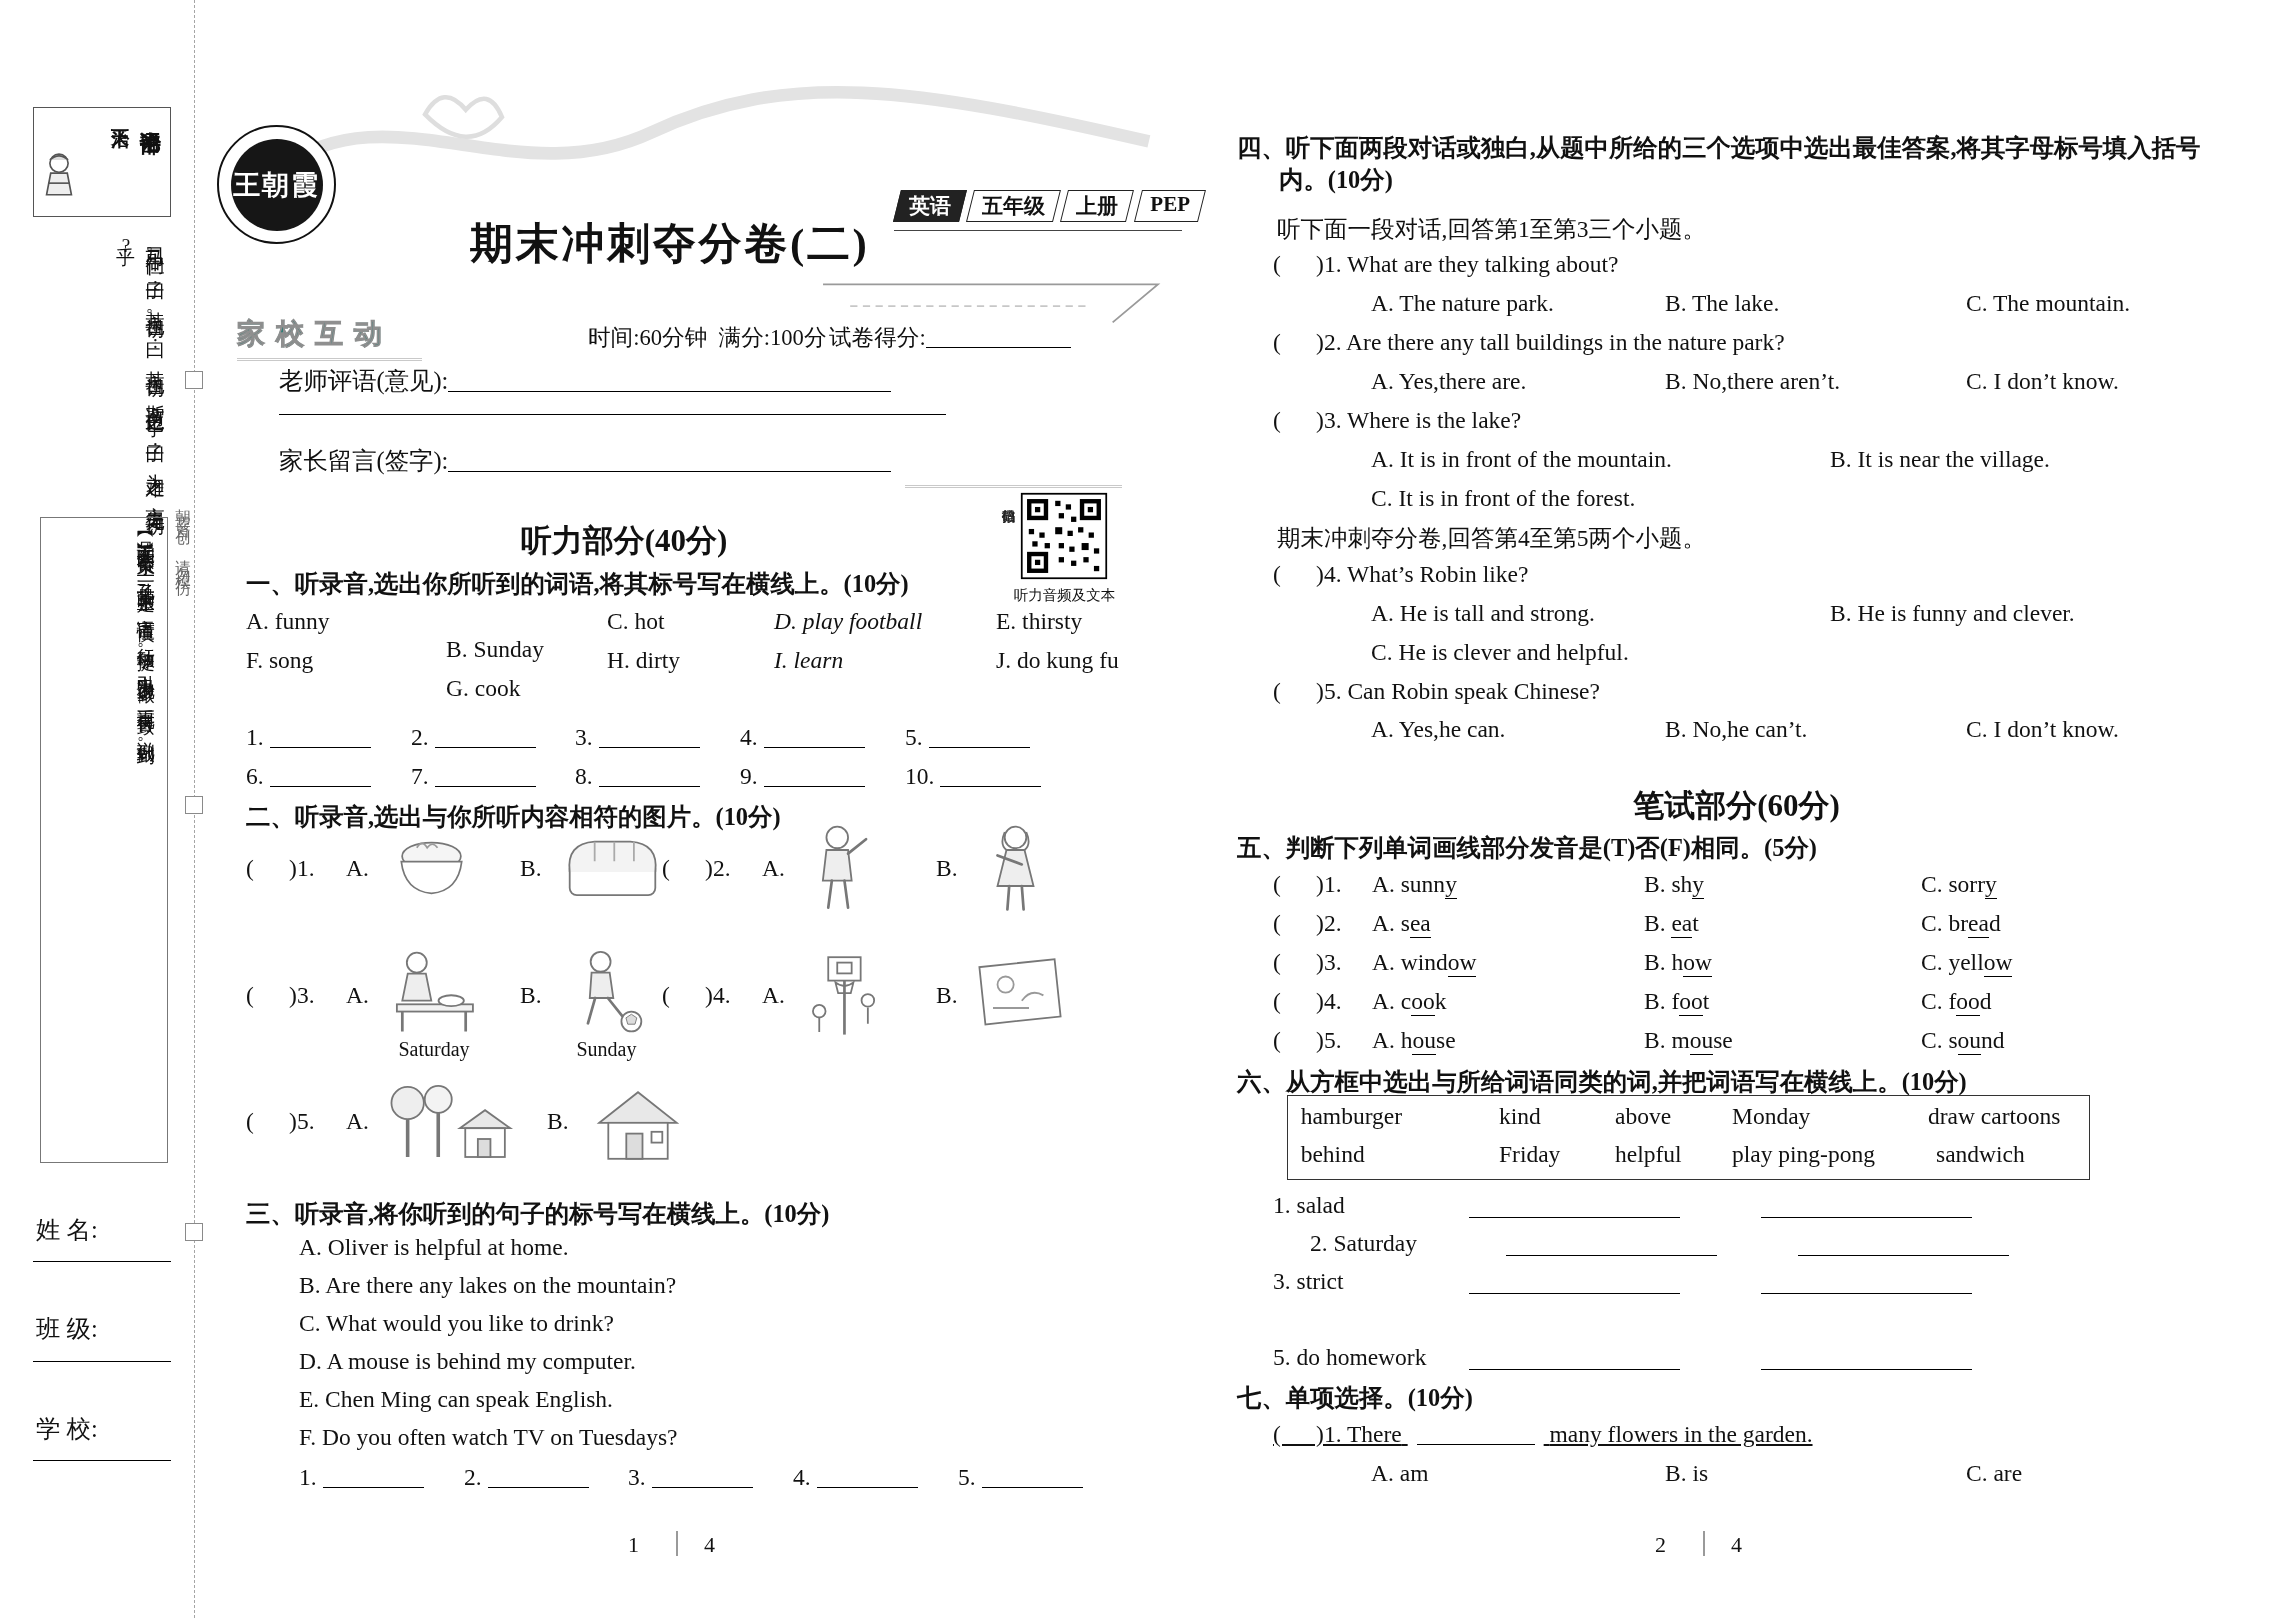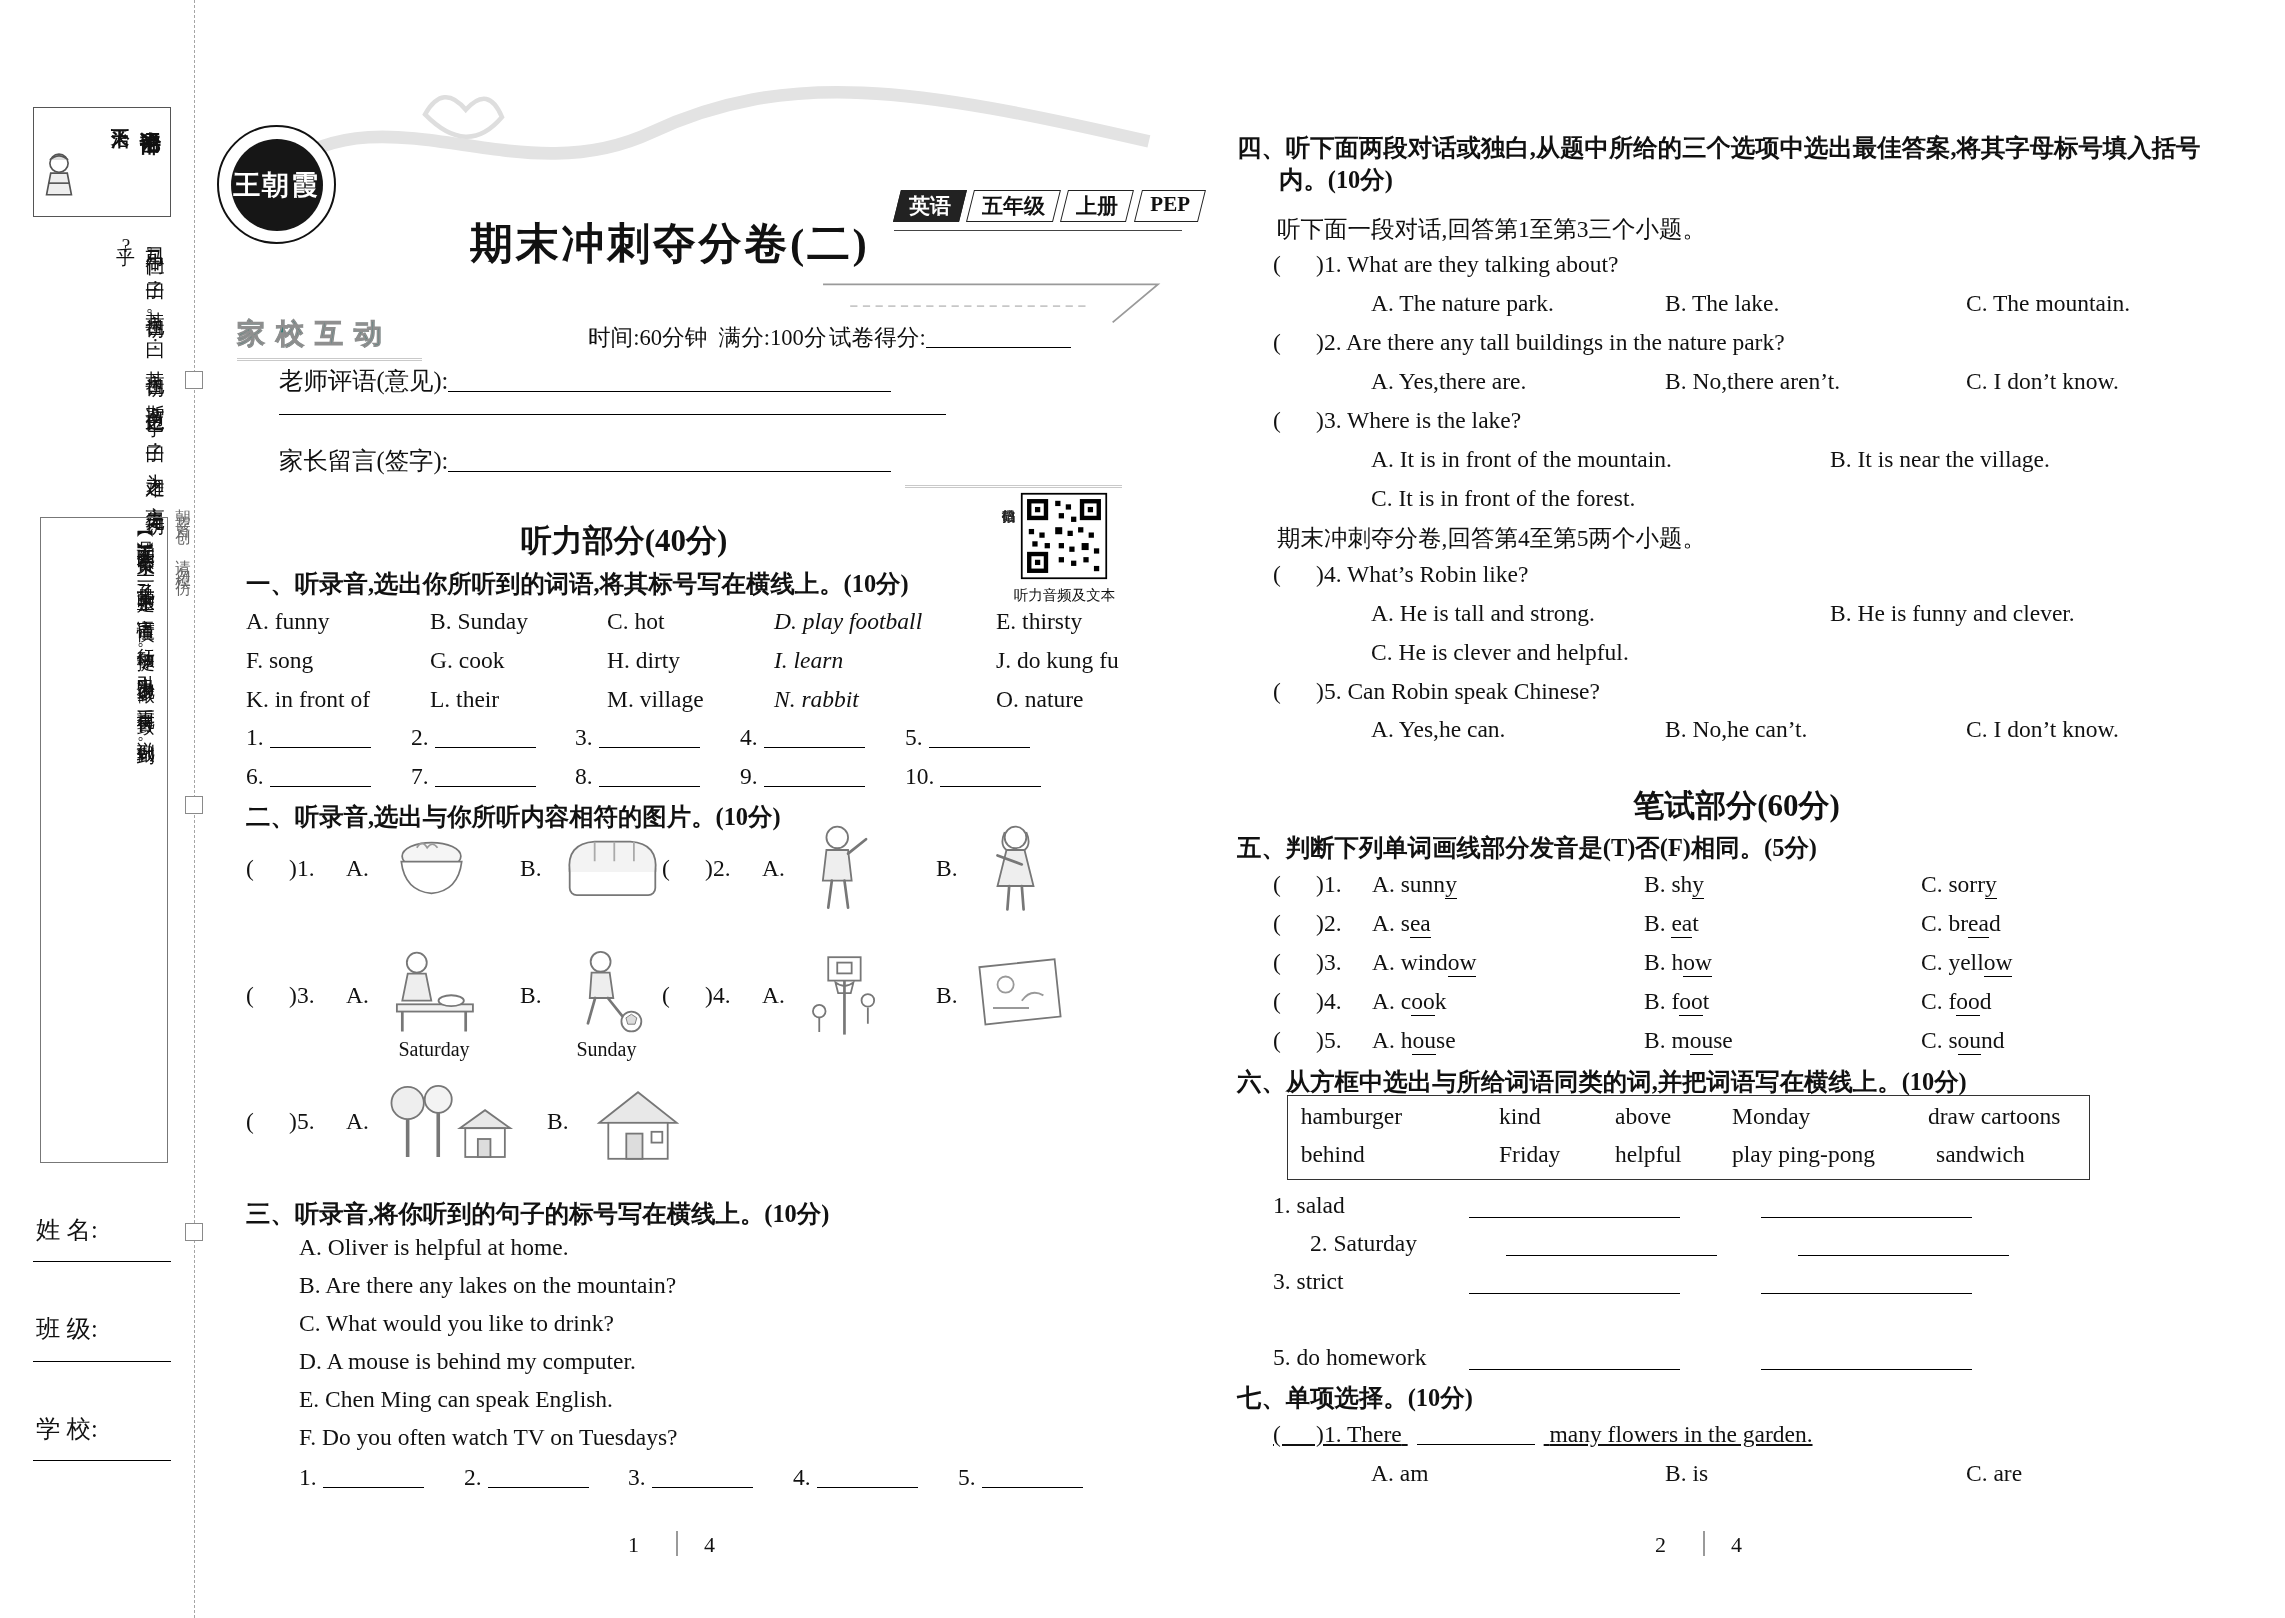--- a/index.html
+++ b/index.html
@@ -12,21 +12,21 @@
   .pt{font-size:24.4px;font-weight:bold;}
   .sh{font-size:31px;font-weight:bold;text-align:center;}
   .pre{white-space:pre;}
   .vtext{writing-mode:vertical-rl;text-orientation:upright;}
   .blank{display:inline-block;width:101px;height:23.5px;border-bottom:1.8px solid #000;vertical-align:-2.7px;}
   .hline{border-bottom:1.8px solid #000;height:0;}
   .dbl{border-bottom:3.6px double #c9c9c9;height:0;}
   .u{border-bottom:1.8px solid #000;padding-bottom:0.9px;}
   .orow{position:absolute;height:31px;width:995px;}
   .orow > span{position:absolute;white-space:pre;}
-  .o1{left:0;} .o2{left:184px;} .o3{left:361px;} .o4{left:528px;font-style:italic;} .o5{left:750px;}
+  .o1{left:0;} .o2{left:200px;margin-top:28px;} .o3{left:361px;} .o4{left:528px;font-style:italic;} .o5{left:750px;}
   .b1{left:0;} .b2{left:165px;} .b3{left:329px;} .b4{left:494px;} .b5{left:659px;}
   .r1{left:0;} .r2{left:294px;} .r3{left:595px;} .rB{left:459px;}
   .p5no{left:0;} .p5a{left:99px;} .p5b{left:371px;} .p5c{left:648px;}
   .tabbar{display:flex;gap:7.2px;}
   .tab{border:1.8px solid #222;padding:0.9px 11px;font-size:21px;font-weight:bold;
        transform:skewX(-14deg);background:#fff;}
   .tab.first{background:#222;color:#fff;}
   .tab > span{display:inline-block;transform:skewX(14deg);}
   .logo{width:119px;height:119px;border:2.7px solid #111;border-radius:50%;
         display:flex;align-items:center;justify-content:center;background:#fff;}
@@ -180,27 +180,20 @@
     <span class="o4">D. play football</span>
     <span class="o5">E. thirsty</span>
   </div>
   <div class="orow en" style="left:246px;top:647px;">
     <span class="o1">F. song</span>
     <span class="o2">G. cook</span>
     <span class="o3">H. dirty</span>
     <span class="o4">I. learn</span>
     <span class="o5">J. do kung fu</span>
   </div>
-  <div class="orow en" style="left:246px;top:686px;">
-    <span class="o1">K. in front of</span>
-    <span class="o2">L. their</span>
-    <span class="o3">M. village</span>
-    <span class="o4">N. rabbit</span>
-    <span class="o5">O. nature</span>
-  </div>
 
   <div class="orow en" style="left:246px;top:724px;">
     <span class="b1"><span>1.</span> <span class="blank"></span></span>
     <span class="b2"><span>2.</span> <span class="blank"></span></span>
     <span class="b3"><span>3.</span> <span class="blank"></span></span>
     <span class="b4"><span>4.</span> <span class="blank"></span></span>
     <span class="b5"><span>5.</span> <span class="blank"></span></span>
   </div>
   <div class="orow en" style="left:246px;top:763px;">
     <span class="b1"><span>6.</span> <span class="blank"></span></span>

